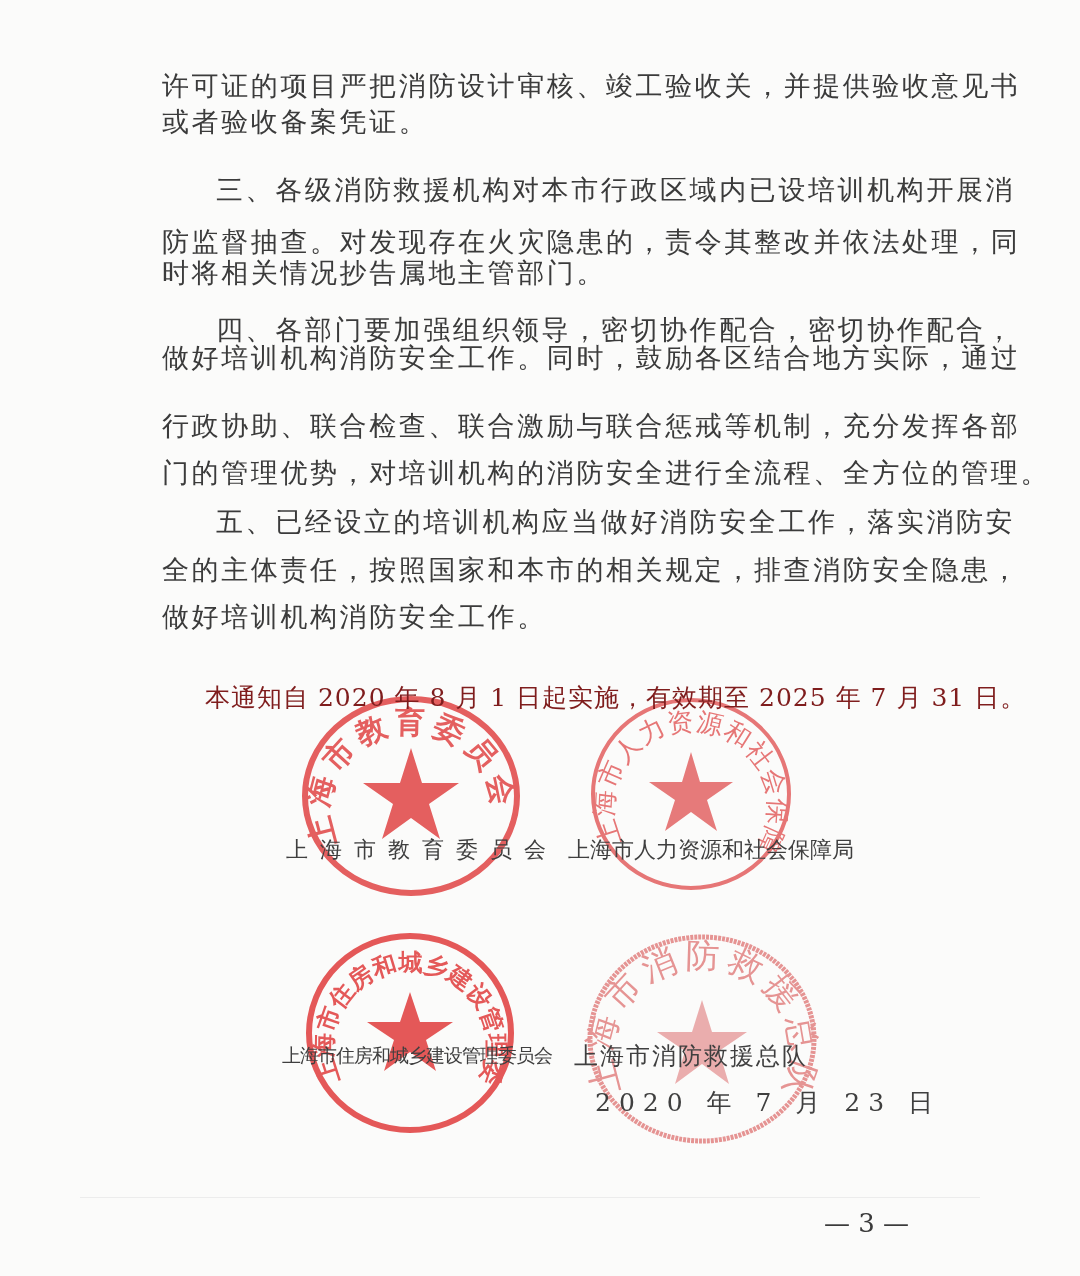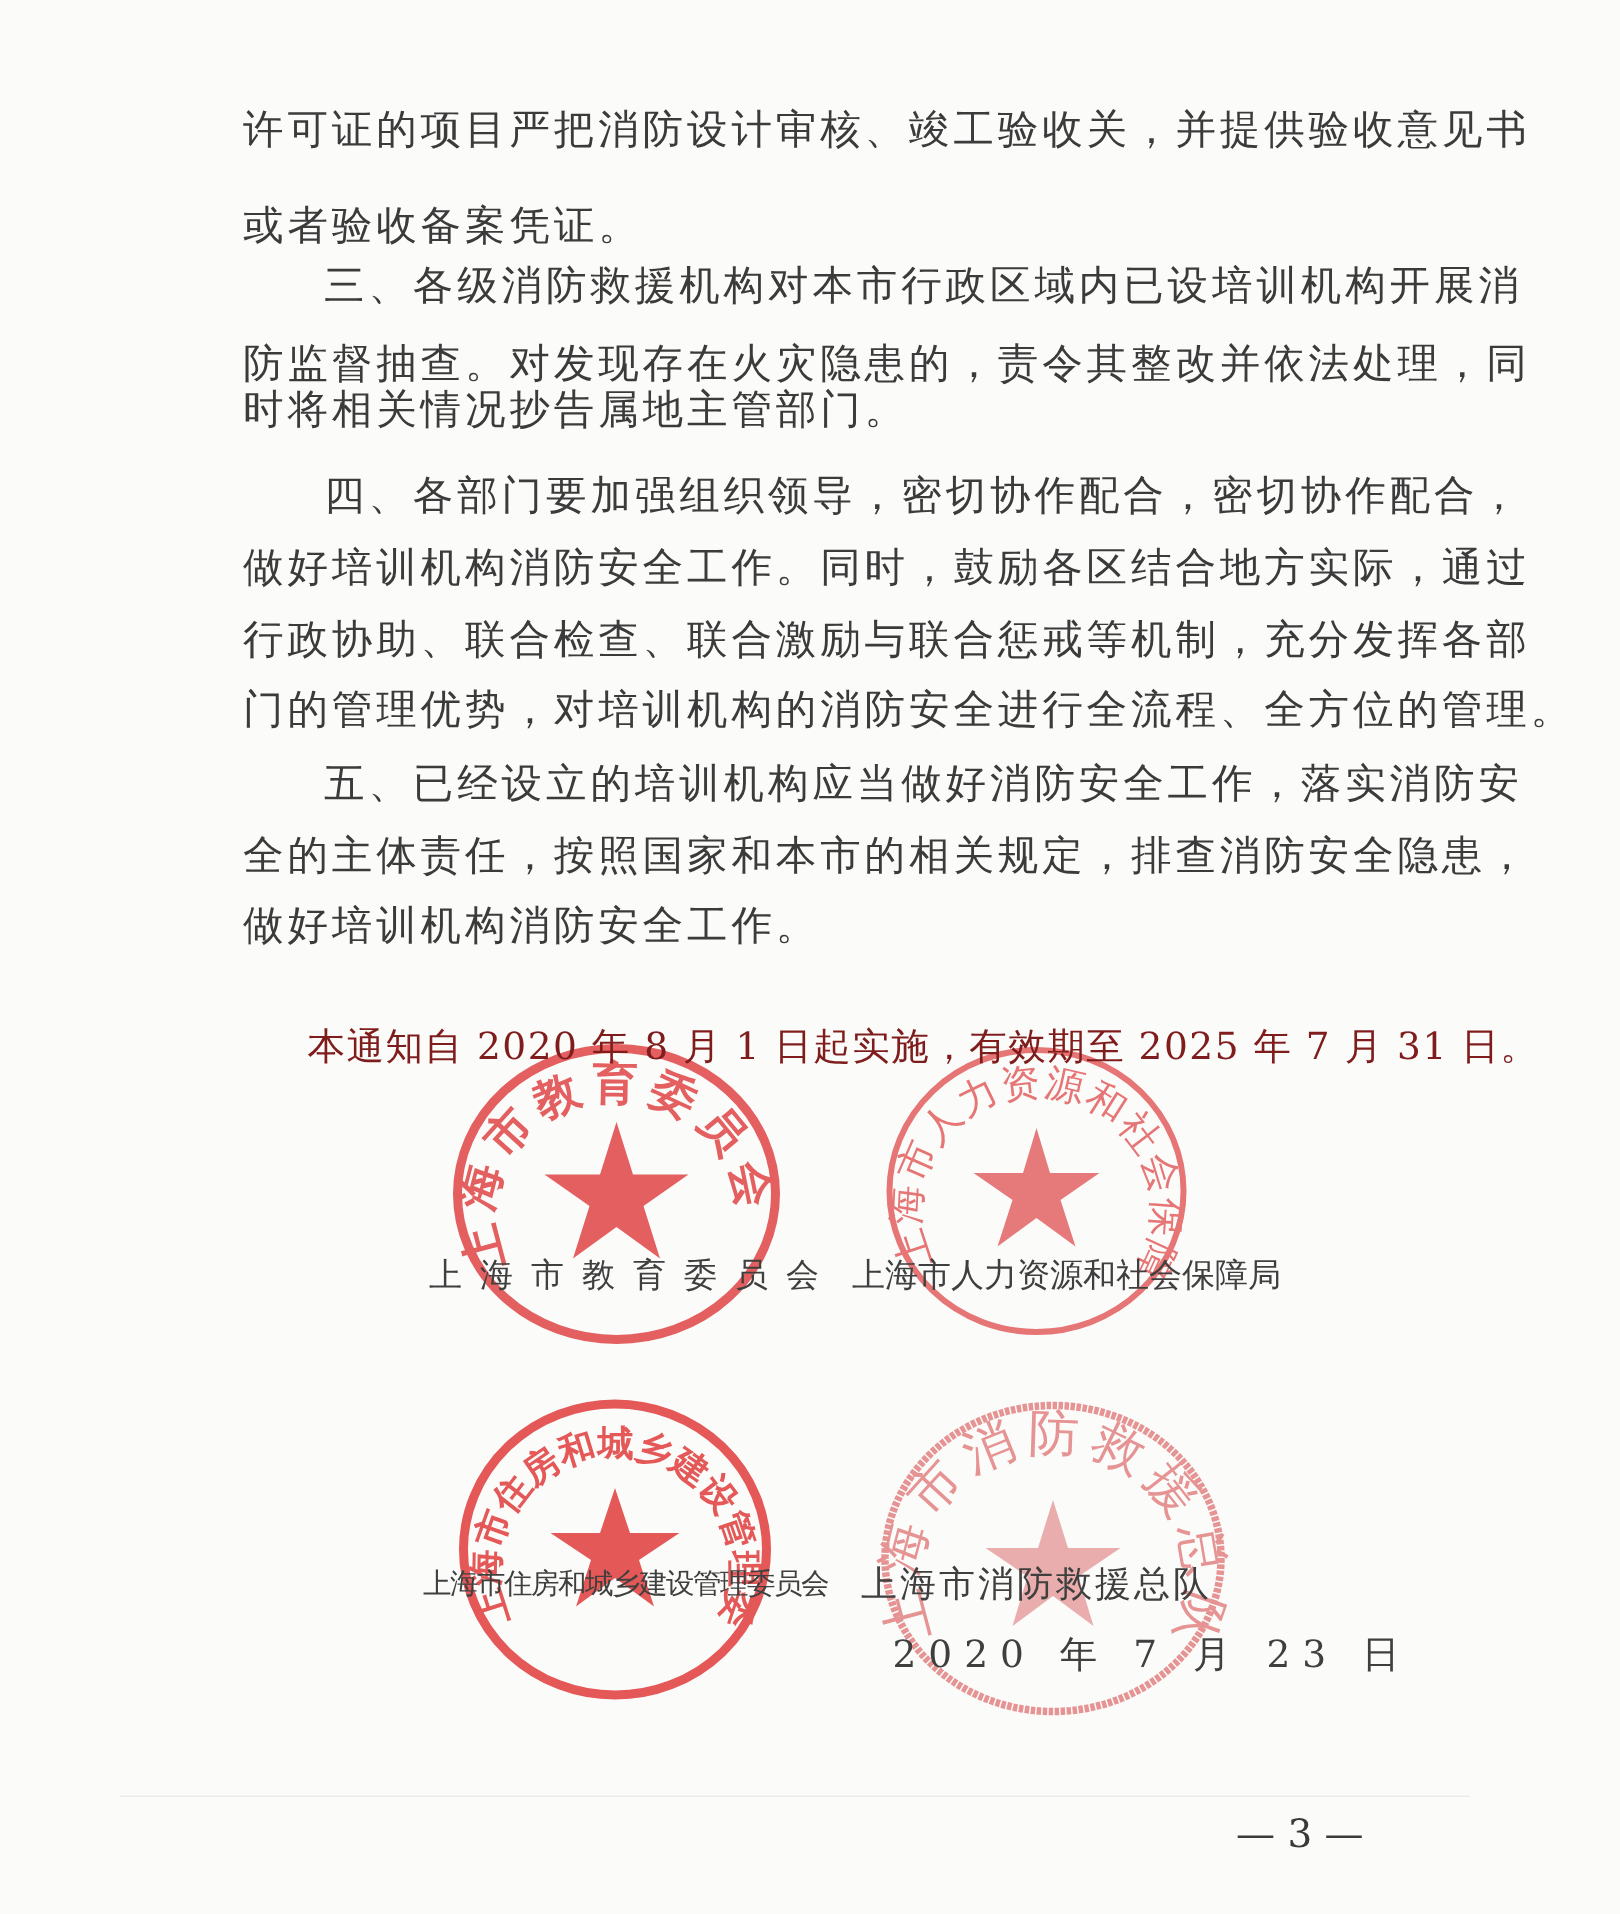--- a/index.html
+++ b/index.html
@@ -40,26 +40,26 @@
     position: absolute; left: 80px; top: 1197px; width: 900px; height: 1px;
     background: #ececec;
   }
 </style>
 </head>
 <body>
 
 <div>
 
   <div class="line" style="top:66px">许可证的项目严把消防设计审核、竣工验收关，并提供验收意见书</div>
-  <div class="line" style="top:130px">或者验收备案凭证。</div>
+  <div class="line" style="top:102px">或者验收备案凭证。</div>
   <div class="line indent" style="top:170px">三、各级消防救援机构对本市行政区域内已设培训机构开展消</div>
   <div class="line" style="top:222px">防监督抽查。对发现存在火灾隐患的，责令其整改并依法处理，同</div>
   <div class="line" style="top:253px">时将相关情况抄告属地主管部门。</div>
   <div class="line indent" style="top:310px">四、各部门要加强组织领导，密切协作配合，密切协作配合，</div>
-  <div class="line" style="top:358px">做好培训机构消防安全工作。同时，鼓励各区结合地方实际，通过</div>
+  <div class="line" style="top:338px">做好培训机构消防安全工作。同时，鼓励各区结合地方实际，通过</div>
   <div class="line" style="top:406px">行政协助、联合检查、联合激励与联合惩戒等机制，充分发挥各部</div>
   <div class="line" style="top:453px">门的管理优势，对培训机构的消防安全进行全流程、全方位的管理。</div>
   <div class="line indent" style="top:502px">五、已经设立的培训机构应当做好消防安全工作，落实消防安</div>
   <div class="line" style="top:550px">全的主体责任，按照国家和本市的相关规定，排查消防安全隐患，</div>
   <div class="line" style="top:597px">做好培训机构消防安全工作。</div>
 
   <div class="effective">本通知自 2020 年 8 月 1 日起实施，有效期至 2025 年 7 月 31 日。</div>
 
   <div class="seal" style="left:298px; top:693px;">
     <svg width="226" height="206" viewBox="0 0 226 206">

